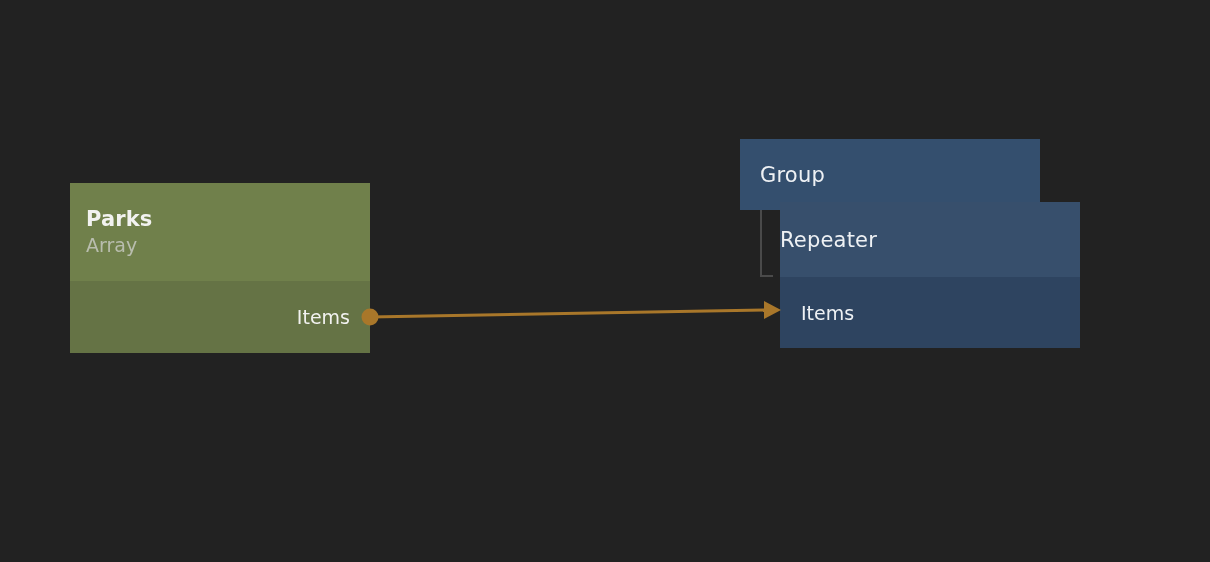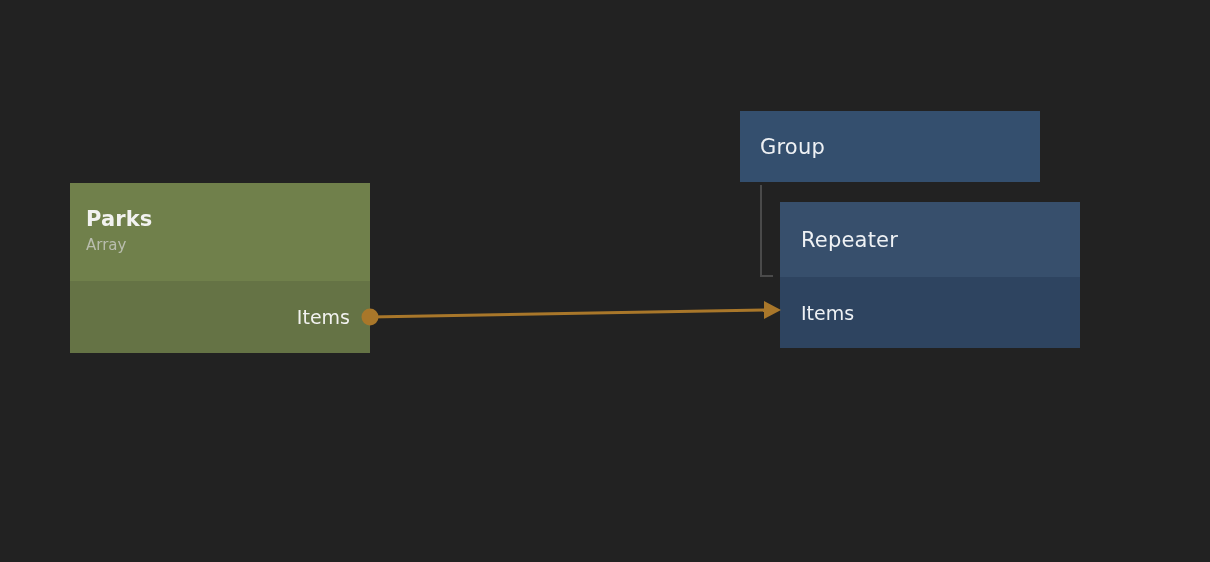--- a/index.html
+++ b/index.html
@@ -51,21 +51,21 @@
   }
   #source-node .title {
     color: #f2f2f0;
     font-size: 21px;
     line-height: 26px;
     font-weight: 600;
     letter-spacing: 0.1px;
   }
   #source-node .subtitle {
     color: #b9bdae;
-    font-size: 15px;
+    font-size: 19px;
     line-height: 26px;
     font-weight: 400;
   }
   #source-node .port-row {
     height: 72px;
     background: #657345;
     justify-content: flex-end;
     padding-right: 20px;
   }
   #source-node .port-label {
@@ -78,39 +78,39 @@
   #group-node {
     left: 740px;
     top: 111px;
     width: 300px;
     height: 71px;
   }
   #group-node .header {
     height: 71px;
     background: #344f6e;
     padding-left: 20px;
+    margin-top: 28px;
   }
   #group-node .title {
     color: #eef1f4;
     font-size: 21px;
     font-weight: 400;
     letter-spacing: 0.2px;
   }
 
   
   #repeater-node {
     left: 780px;
     top: 202px;
     width: 300px;
     height: 146px;
   }
   #repeater-node .header {
     height: 75px;
     background: #374f6c;
-    padding-left: 21px;
   }
   #repeater-node .title {
     color: #eef1f4;
     font-size: 21px;
     font-weight: 400;
     letter-spacing: 0.2px;
   }
   #repeater-node .port-row {
     height: 71px;
     background: #2e4460;

